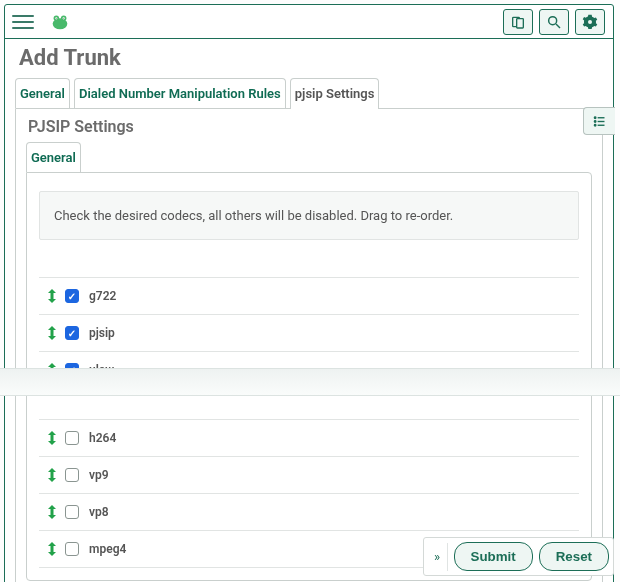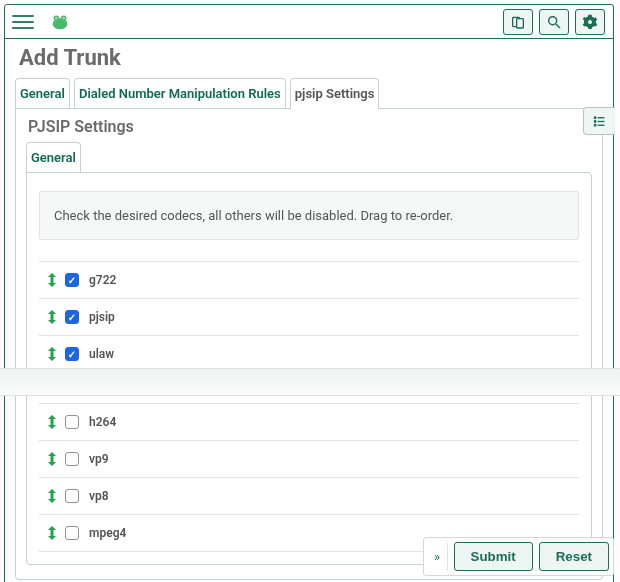--- a/index.html
+++ b/index.html
@@ -110,21 +110,21 @@
     min-height: 360px;
   }
   .info-box {
     border: 1px solid #e1e4e3;
     background: #f6f8f7;
     border-radius: 2px;
     padding: 16px 14px;
     color: #555;
   }
   .codec-list {
-    margin-top: 21px;
+    margin-top: 37px;
     border-top: 1px solid #e1e4e3;
   }
   .codec-row {
     display: flex; align-items: center;
     gap: 8px;
     padding: 11px 8px;
     border-bottom: 1px solid #e1e4e3;
   }
   .drag-handle {
     width: 10px;
@@ -204,21 +204,21 @@
     color: #1c6e57;
     border-right: 1px solid #e0e4e3;
     cursor: pointer;
   }
   .btn {
     border: 1px solid #1c6e57;
     background: #eef6f3;
     color: #1c6e57;
     font-weight: 600;
     padding: 6px 16px;
-    border-radius: 3px;
+    border-radius: 13px;
     cursor: pointer;
   }
 </style>
 </head>
 <body>
 
 <div class="app-frame">
   <div class="top-bar">
     <div class="hamburger">
       <span></span>

